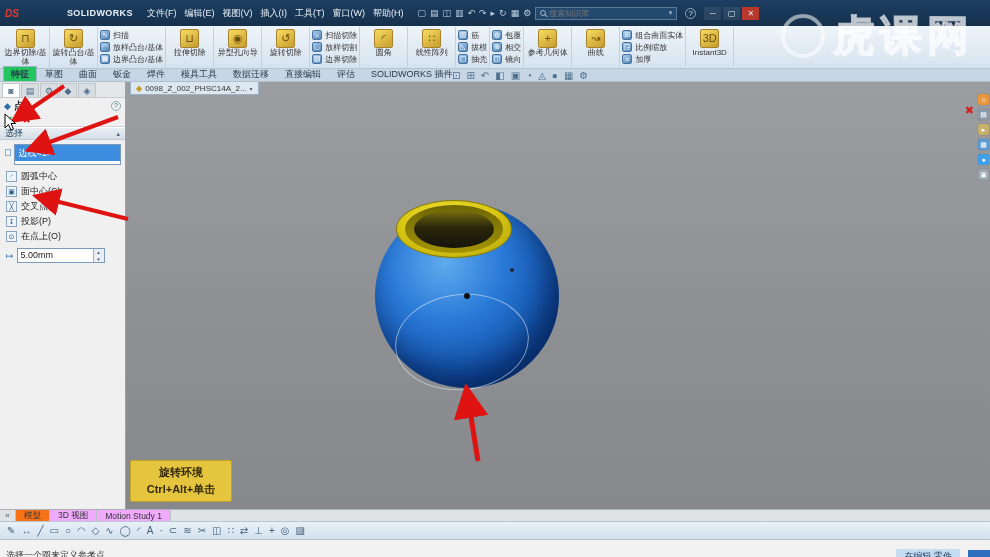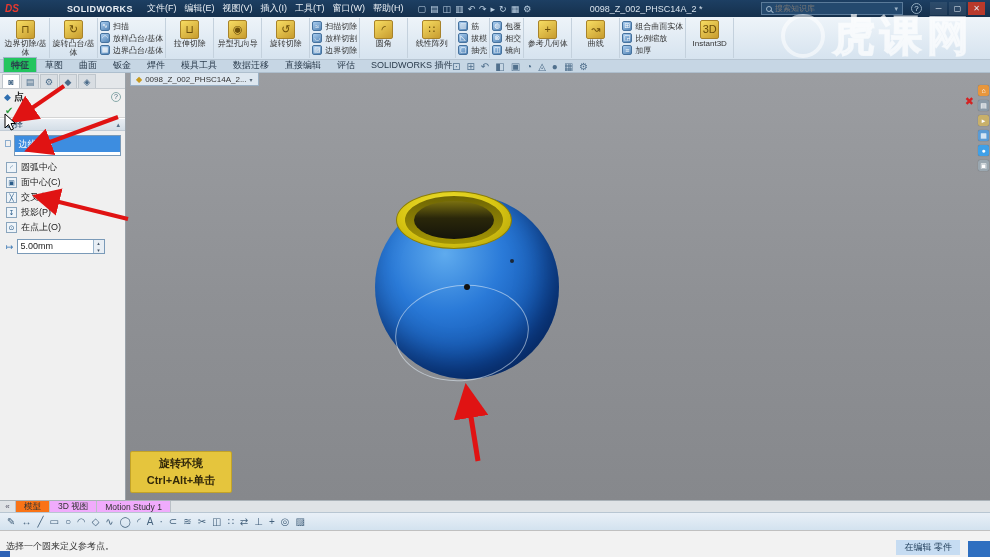--- a/index.html
+++ b/index.html
@@ -1,20 +1,20 @@
 <!DOCTYPE html>
 <html><head>
 <meta charset="utf-8">
 <style>
   * { margin:0; padding:0; box-sizing:border-box; }
   body { font-family:"Liberation Sans","DejaVu Sans",sans-serif; background:#555; }
   #app { position:relative; width:990px; height:557px; overflow:hidden; background:#8f9296; font-size:9px; }
 
   
-  .titlebar { height:17px; background:linear-gradient(180deg,#1d3f63,#15304c); display:flex; align-items:center; color:#e9eff5; gap:4px; padding:0 5px; }
+  .titlebar { height:26px; background:linear-gradient(180deg,#1d3f63,#15304c); display:flex; align-items:center; color:#e9eff5; gap:4px; padding:0 5px; }
   .logo-ds { color:#e8392e; font-weight:bold; font-style:italic; font-size:10px; }
   .logo-sw { font-weight:bold; font-size:9px; letter-spacing:.4px; margin-right:6px;padding-left:44px; }
   .menus { display:flex; }
   .menu-item { padding:0 4px; cursor:default; }
   .qtools { display:flex; gap:4px; margin-left:6px; color:#bcd0e2; }
   .qt-icon { font-size:9px; }
   .tb-title { flex:1; text-align:center; color:#d7e2ec; }
   .searchbox { display:flex; align-items:center; gap:3px; width:142px; height:13px; background:#24496e; border:1px solid #5a7a99; padding:0 4px; }
   .searchbox input { flex:1; background:transparent; border:none; outline:none; color:#b9c9d8; font-size:8px; width:90px; font-family:inherit; }
   .mag { width:6px; height:6px; border:1px solid #9fb5c8; border-radius:50%; position:relative; flex:none; }
@@ -142,21 +142,20 @@
         <span class="qt-icon">▤</span>
         <span class="qt-icon">◫</span>
         <span class="qt-icon">▥</span>
         <span class="qt-icon">↶</span>
         <span class="qt-icon">↷</span>
         <span class="qt-icon">▸</span>
         <span class="qt-icon">↻</span>
         <span class="qt-icon">▦</span>
         <span class="qt-icon">⚙</span>
       </div>
-    <span class="tb-title">0098_Z_002_PHSC14A_2 *</span>
     <div class="searchbox">
       <span class="mag"></span>
       <input class="search-input" placeholder="搜索知识库" style="">
       <span class="sb-caret">▾</span>
     </div>
     <span class="help-circ">?</span>
     <div class="wctrls">
 
     <span class="wc">─</span>
         <span class="wc">▢</span>

